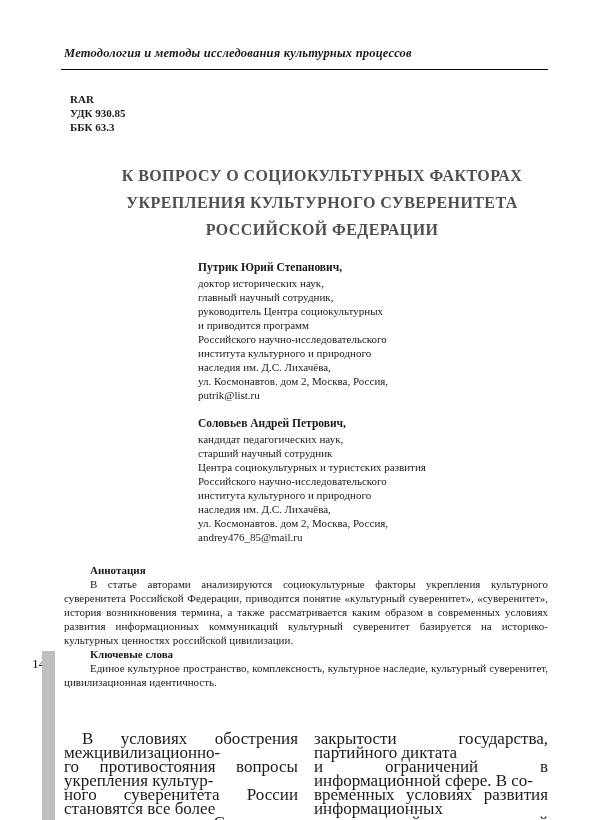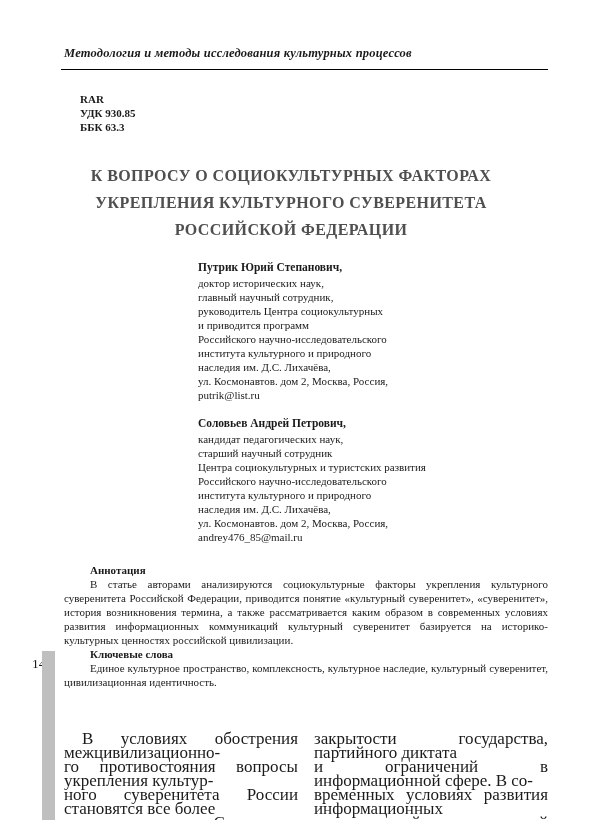--- a/index.html
+++ b/index.html
@@ -26,29 +26,29 @@
   .header-rule {
     position: absolute;
     left: 57px;
     top: 55px;
     width: 487px;
     height: 1px;
     background: #000000;
   }
   .meta-block {
     position: absolute;
-    left: 76px;
+    left: 66px;
     top: 78px;
     font-weight: bold;
     font-size: 11px;
     line-height: 14px;
   }
   .article-title {
     position: absolute;
-    left: 44px;
+    left: 75px;
     top: 148px;
     width: 486px;
     text-align: center;
     font-size: 16px;
     font-weight: bold;
     color: #4f4f4f;
     line-height: 27px;
     letter-spacing: 0.4px;
     white-space: pre-line;
   }

